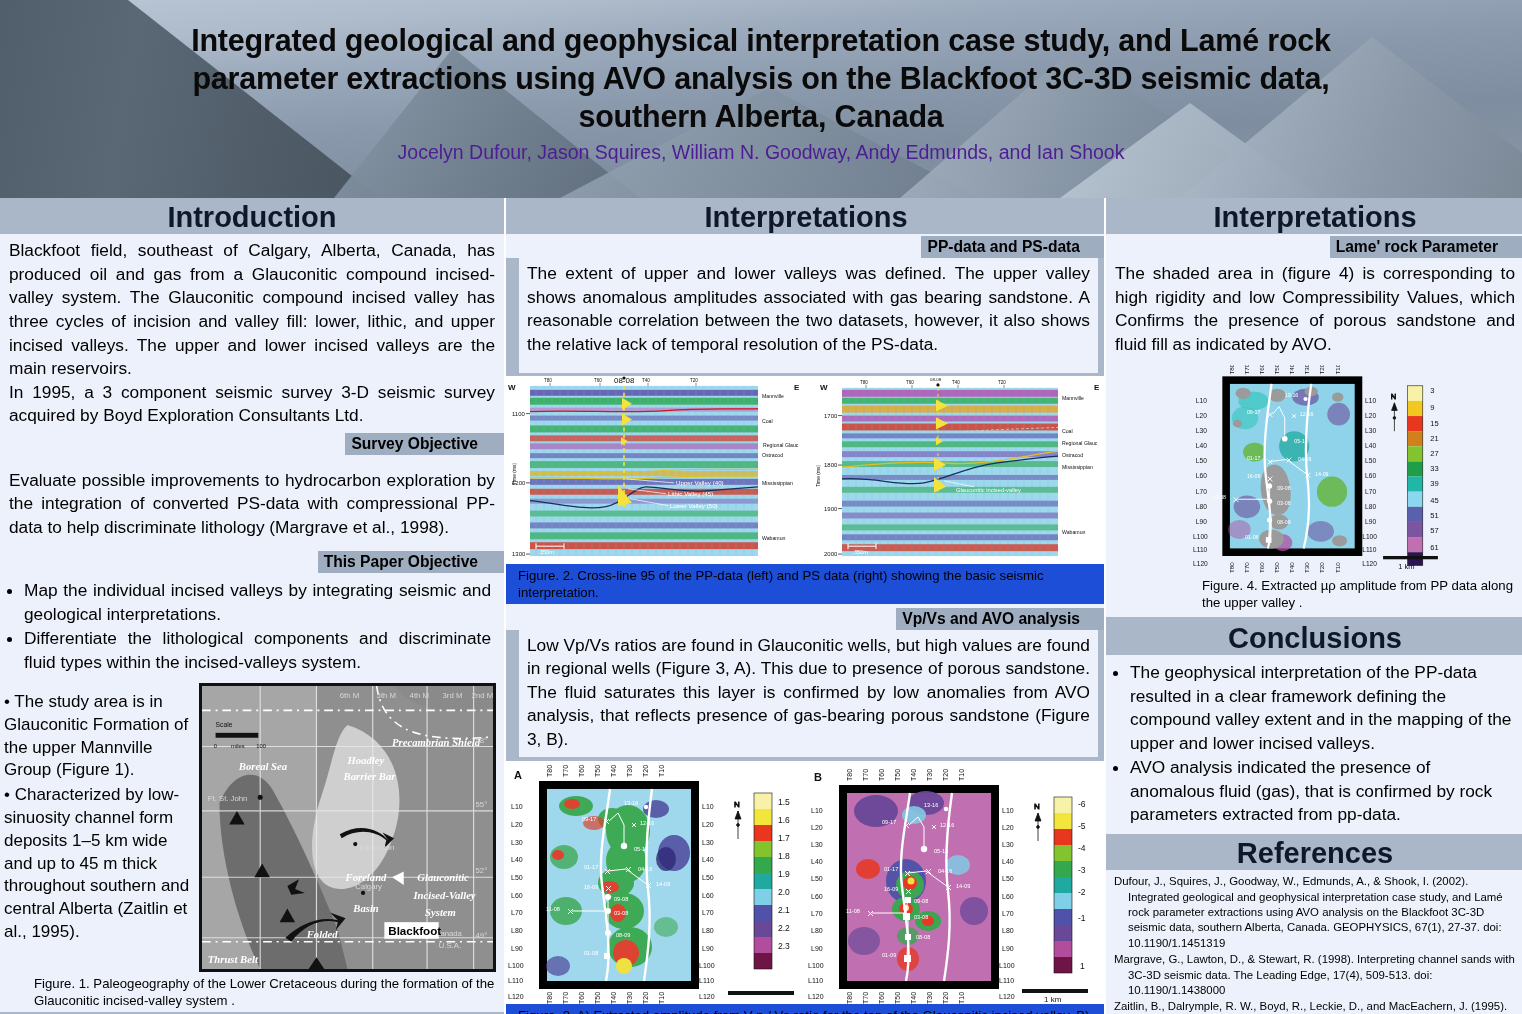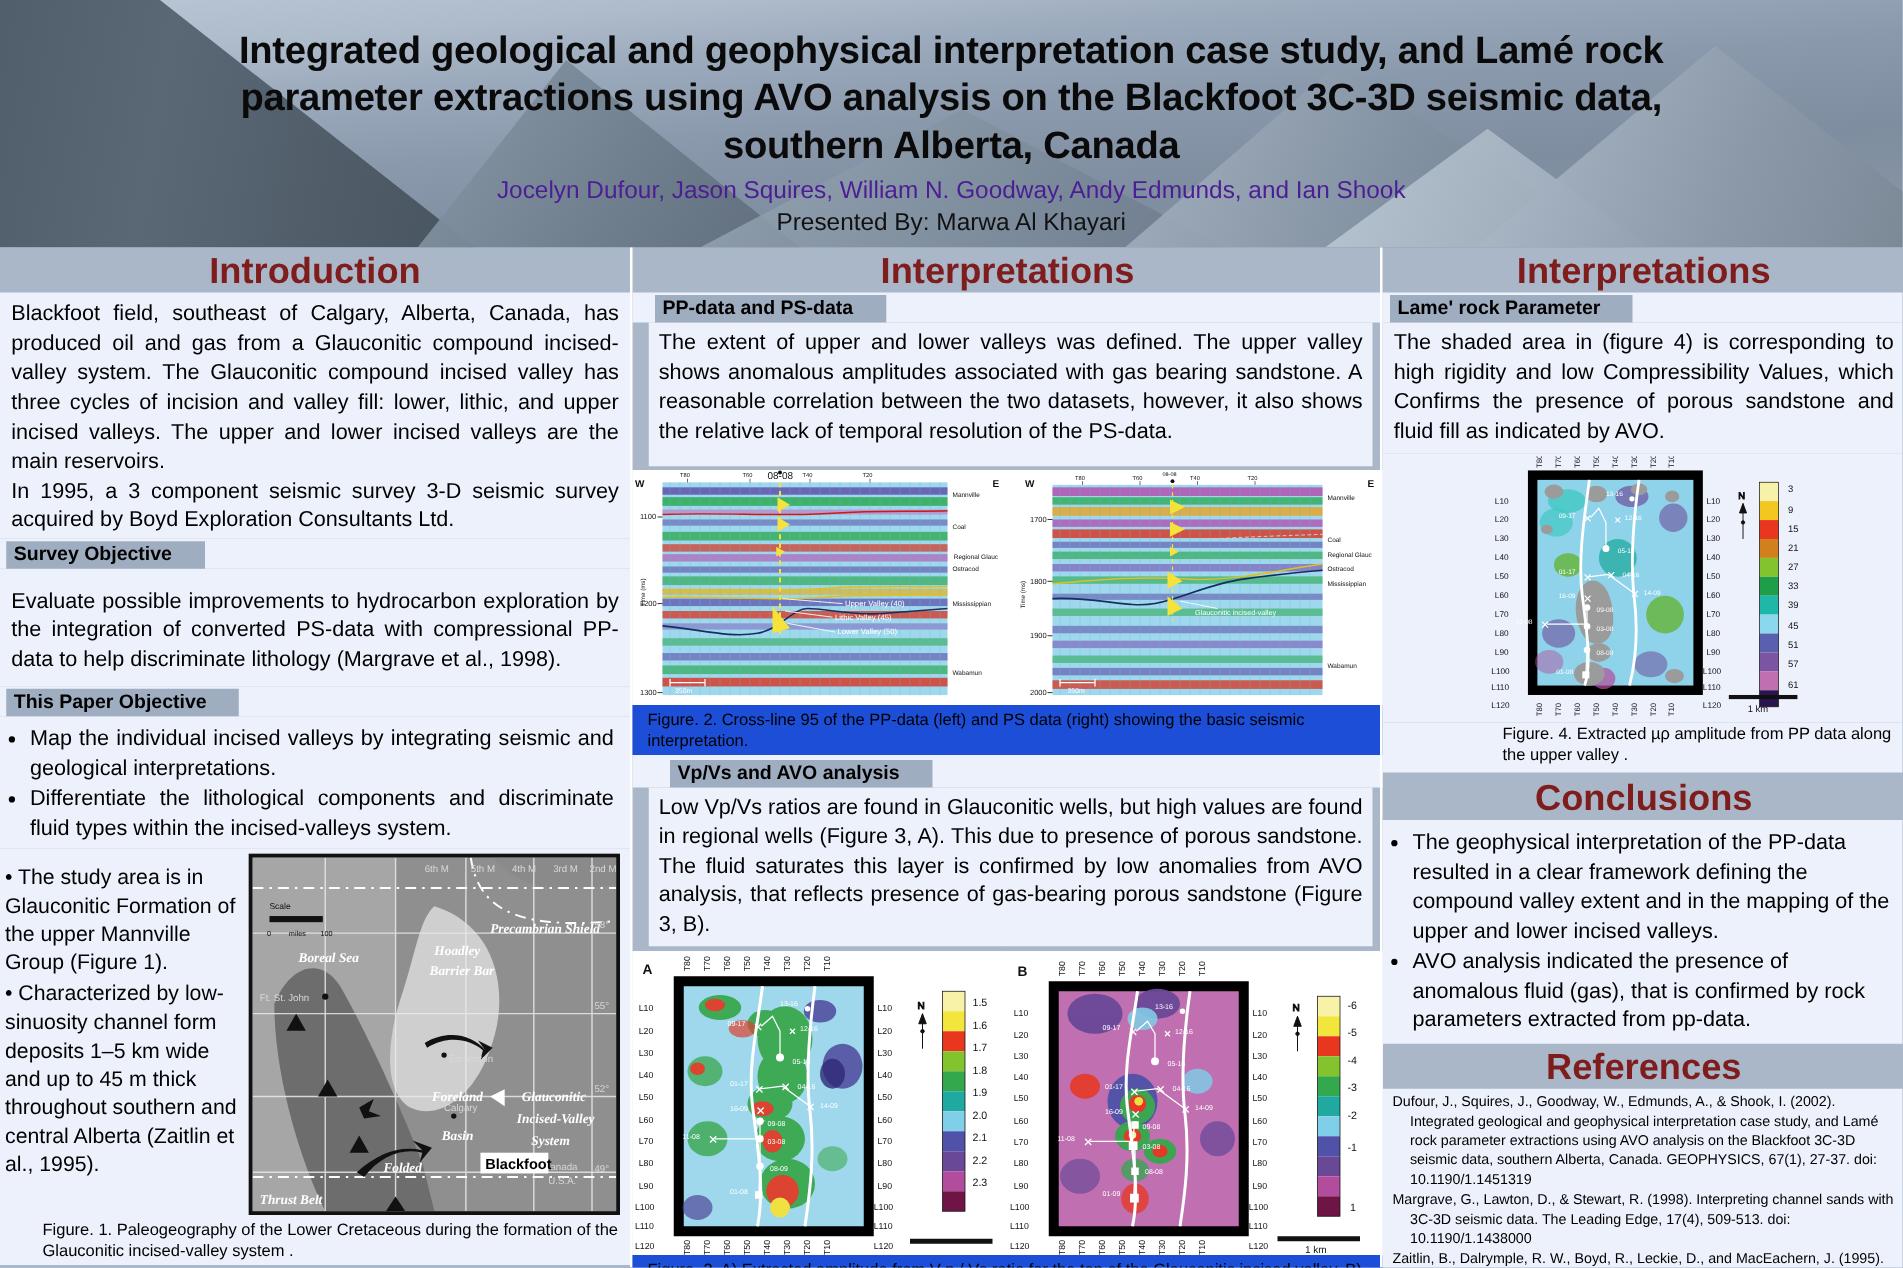--- a/index.html
+++ b/index.html
@@ -76,37 +76,37 @@
 
   
   .cols{position:absolute;left:0;top:198px;width:1522px;height:816px;}
   .col{position:absolute;top:0;height:816px;}
   .col-left{left:0;width:504px;}
   .col-mid{left:504px;width:600px;border-left:2px solid #ffffff;}
   .col-right{left:1104px;width:418px;border-left:2px solid #ffffff;}
 
   .sec-title{
     text-align:center;font-size:29px;font-weight:bold;margin:0;
-    padding:4px 0 2px 0;line-height:1.05;color:#7f1d1d;
+    padding:4px 0 2px 0;line-height:1.05;color:#0f172a;
   }
   .panel{
     background:#edf1fb;
     padding:6px 8px;
     font-size:17.3px;line-height:1.36;
     text-align:justify;
   }
   .subhead{
     display:inline-block;
     background:#9fadc0;
     font-size:15.6px;font-weight:bold;
     padding:2px 26px 2px 6px;
     margin:0;
     color:#000;
   }
-  .subhead-wrap{background:#edf1fb;padding:2px 0 0 5px;}
+  .subhead-wrap{background:#edf1fb;padding:2px 0 0 5px;text-align:right;}
   .bullets{margin:0;padding:0 4px 0 20px;}
   .bullets li{margin:0 0 1px 0;}
   .caption{
     background:#1d4ed8;
     font-size:13.2px;line-height:1.3;
     padding:3px 6px 3px 8px;
     text-align:left;
   }
   .caption.light{background:#edf1fb;}
   .figbox{background:#ffffff;}
@@ -141,21 +141,20 @@
     <div class="mtn mtn1"></div>
     <div class="mtn mtn2"></div>
     <div class="mtn mtn3"></div>
     <div class="mtn mtn4"></div>
     <div class="mtn mtn6"></div>
     <div class="mtn mtn5"></div>
   </div>
   <div class="header-text">
     <h1 class="poster-title">Integrated geological and geophysical interpretation case study, and Lamé  rock parameter extractions using AVO analysis on the Blackfoot 3C-3D seismic data, southern Alberta, Canada</h1>
     <div class="authors">Jocelyn Dufour, Jason Squires, William N. Goodway, Andy Edmunds, and Ian Shook</div>
-    <div class="presenter">Presented By: Marwa Al Khayari</div>
   </div>
 </div>
 
 <div class="cols">
 
   <div class="col col-left">
     <h2 class="sec-title">Introduction</h2>
 
     <div class="panel" style="padding:5px 9px 3px 9px;">
       <div>Blackfoot field, southeast of Calgary, Alberta, Canada, has produced oil and gas from a Glauconitic compound incised-valley system. The Glauconitic compound incised valley has three cycles of incision and valley fill: lower, lithic, and upper incised valleys. The upper and lower incised valleys are the main reservoirs.</div>

